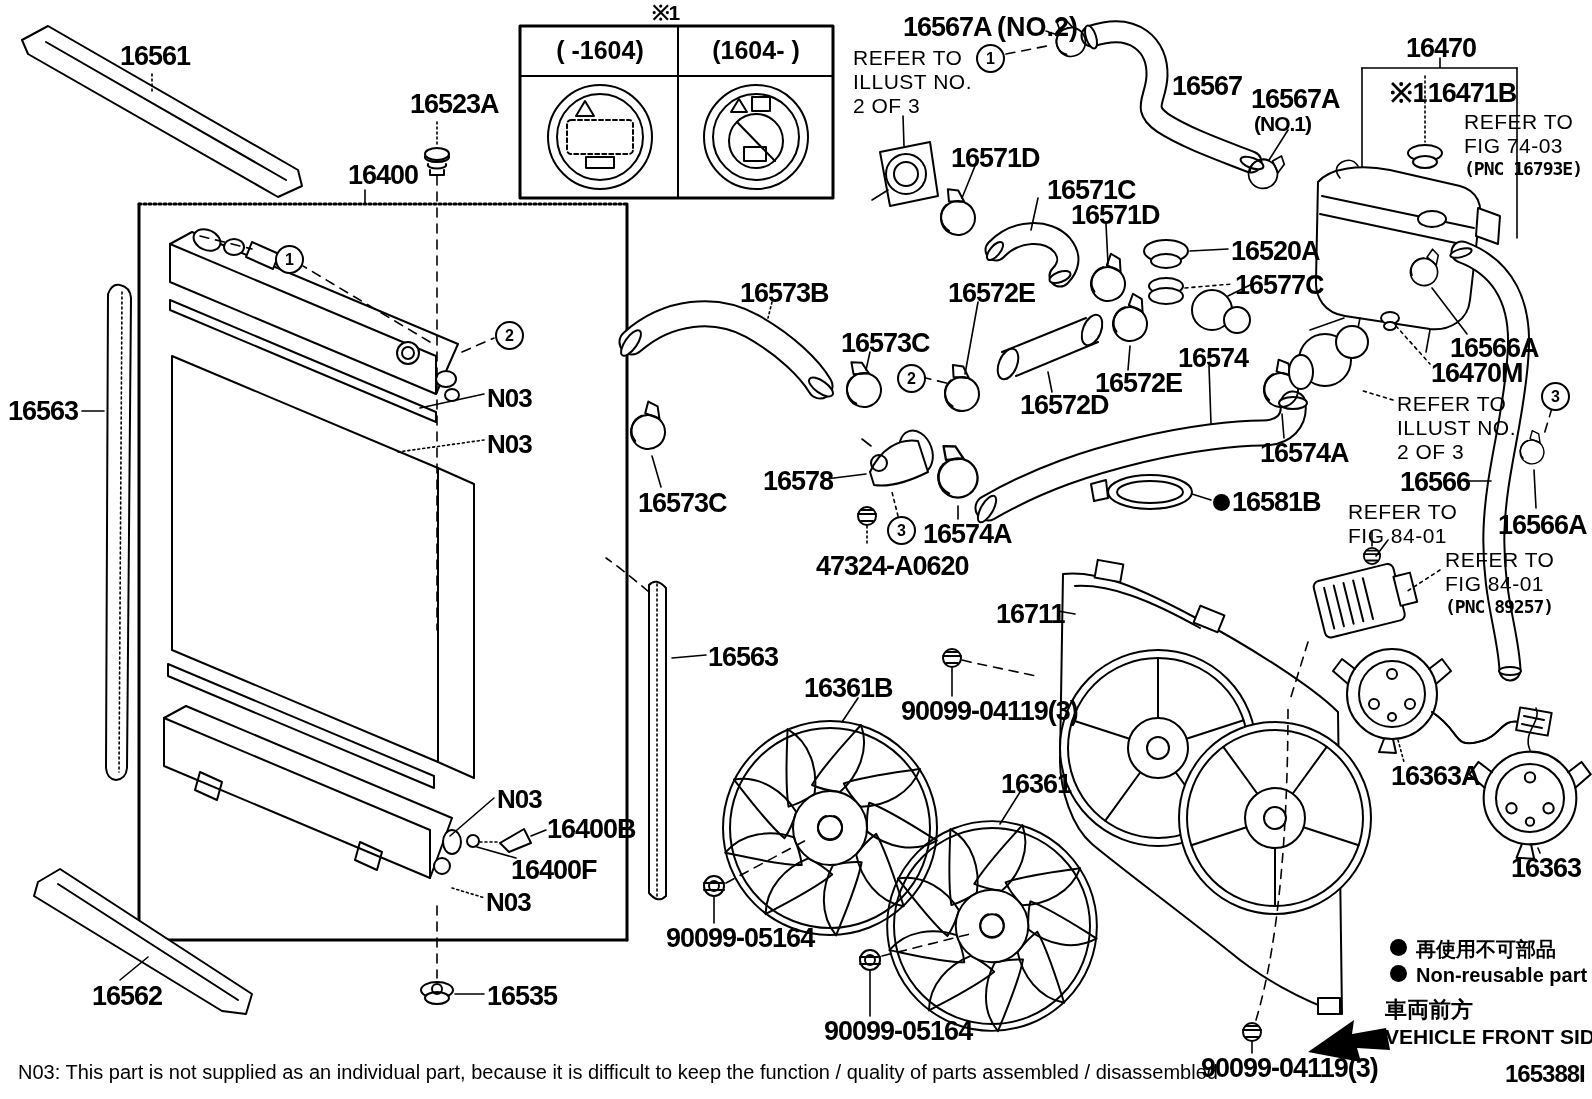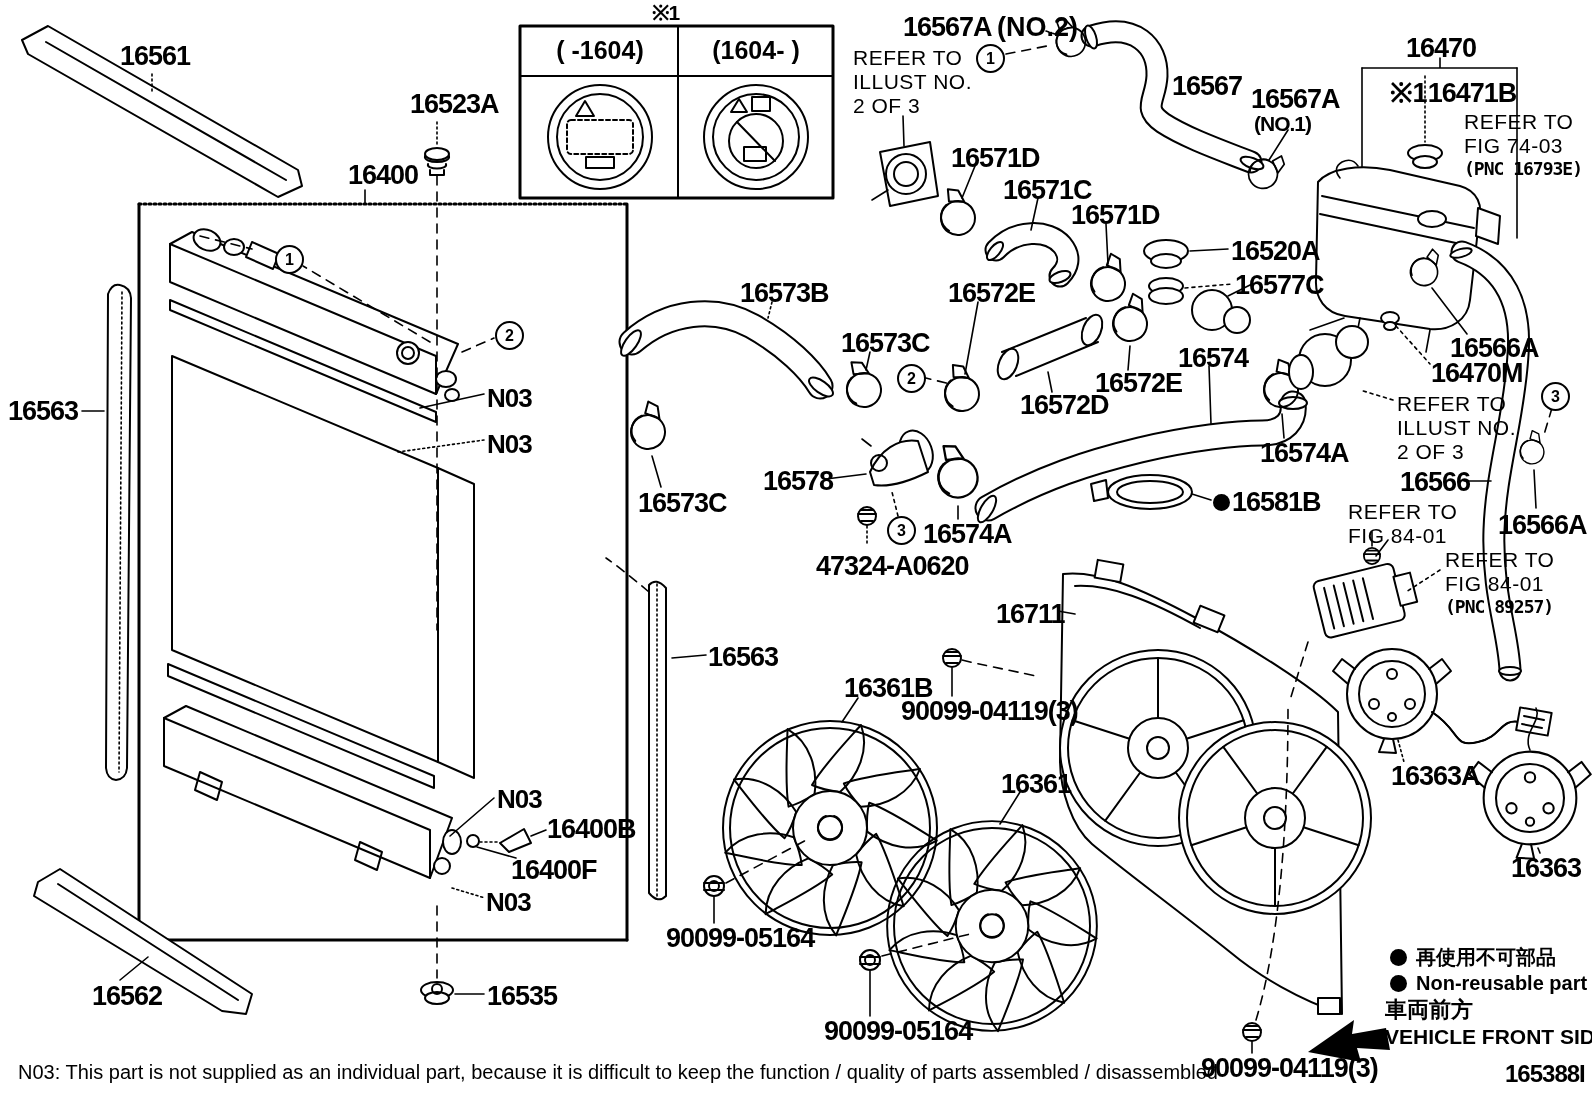--- a/index.html
+++ b/index.html
@@ -24,21 +24,21 @@
   .lbl.md{font-size:26px;}
   .lbl.sm{font-size:21px;}
   .hdr{position:absolute;font:700 25px/1 "Liberation Sans",sans-serif;text-align:center;white-space:nowrap;}
   .ref{position:absolute;font:400 21px/24px "Liberation Sans",sans-serif;letter-spacing:.5px;white-space:nowrap;}
   .mono{font:700 18px/22px "DejaVu Sans Mono",monospace;letter-spacing:-1px;}
   .callout{position:absolute;width:25px;height:25px;border:2px solid #000;border-radius:50%;
            display:flex;align-items:center;justify-content:center;
            font:700 16px "Liberation Sans",sans-serif;background:#fff;}
   .dot{display:inline-block;width:17px;height:17px;border-radius:50%;background:#000;margin-right:9px;}
   .jp{font-family:"DejaVu Sans","Liberation Sans",sans-serif;}
-  .legend-row{position:absolute;font:700 20px/1 "Liberation Sans",sans-serif;white-space:nowrap;display:flex;align-items:center;margin-top:8px;}
+  .legend-row{position:absolute;font:700 20px/1 "Liberation Sans",sans-serif;white-space:nowrap;display:flex;}
   .note{position:absolute;font:700 20px/1 "Liberation Sans",sans-serif;white-space:nowrap;}
 </style>
 </head>
 <body>
 
 <div id="stage">
 
 <svg id="art" width="1592" height="1099" viewBox="0 0 1592 1099">
   <defs>
     <g id="clamp">
@@ -424,21 +424,21 @@
 <div class="lbl" style="left:1390px;top:80px">
   <span class="sub">※1</span><span>16471B</span>
 </div>
 <div class="ref" style="left:1464px;top:110px">
   <div>REFER TO</div>
       <div>FIG 74-03</div>
   <div class="mono">(PNC 16793E)</div>
 </div>
 
 <div class="lbl" style="left:951px;top:145px">16571D</div>
-<div class="lbl" style="left:1003px;top:177px">16571C</div>
+<div class="lbl" style="left:1047px;top:177px">16571C</div>
 <div class="lbl" style="left:1071px;top:202px">16571D</div>
 <div class="lbl" style="left:1231px;top:238px">16520A</div>
 <div class="lbl" style="left:1235px;top:272px">16577C</div>
 <div class="lbl" style="left:740px;top:280px">16573B</div>
 <div class="lbl" style="left:948px;top:280px">16572E</div>
 <div class="lbl" style="left:841px;top:330px">16573C</div>
 <div class="lbl" style="left:1020px;top:392px">16572D</div>
 <div class="lbl" style="left:1095px;top:370px">16572E</div>
 <div class="lbl" style="left:1178px;top:345px">16574</div>
 <div class="lbl" style="left:1450px;top:335px">16566A</div>
@@ -467,21 +467,21 @@
 <div class="lbl" style="left:8px;top:398px">16563</div>
 <div class="lbl md" style="left:487px;top:385px">N03</div>
 <div class="lbl md" style="left:487px;top:431px">N03</div>
 <div class="lbl" style="left:638px;top:490px">16573C</div>
 <div class="lbl" style="left:763px;top:468px">16578</div>
 <div class="lbl" style="left:923px;top:521px">16574A</div>
 <div class="lbl" style="left:816px;top:553px">47324-A0620</div>
 <div class="lbl" style="left:708px;top:644px">16563</div>
 
 <div class="lbl" style="left:996px;top:601px">16711</div>
-<div class="lbl" style="left:844px;top:675px">16361B</div>
+<div class="lbl" style="left:804px;top:675px">16361B</div>
 <div class="lbl" style="left:901px;top:698px">90099-04119(3)</div>
 <div class="lbl" style="left:1001px;top:771px">16361</div>
 <div class="lbl" style="left:1391px;top:763px">16363A</div>
 <div class="lbl" style="left:1511px;top:855px">16363</div>
 <div class="lbl" style="left:666px;top:925px">90099-05164</div>
 <div class="lbl" style="left:824px;top:1018px">90099-05164</div>
 
 <div class="lbl md" style="left:497px;top:786px">N03</div>
 <div class="lbl" style="left:547px;top:816px">16400B</div>
 <div class="lbl" style="left:511px;top:857px">16400F</div>

